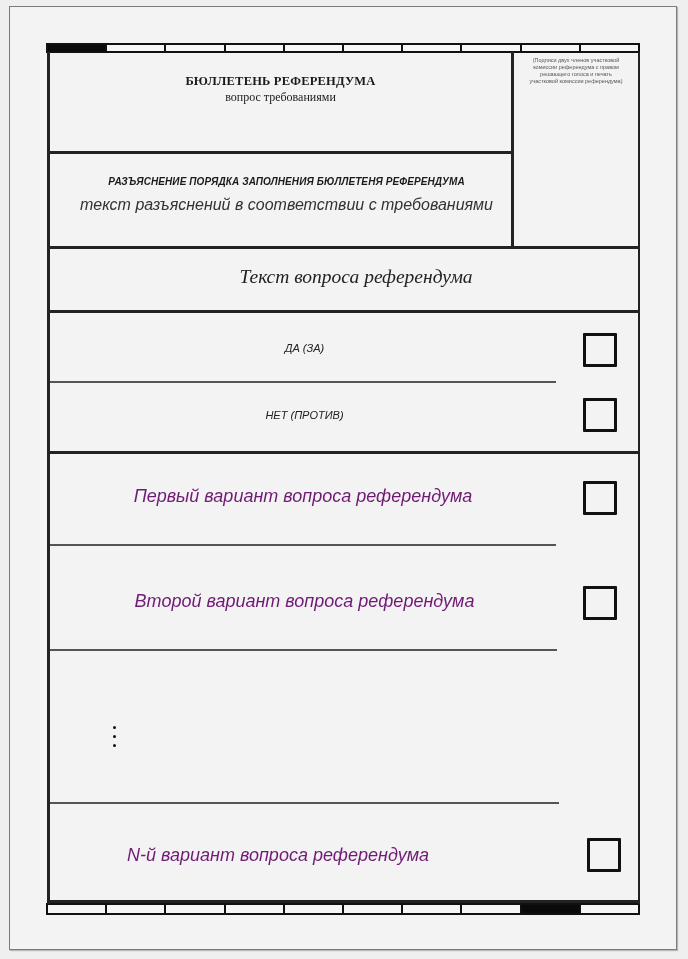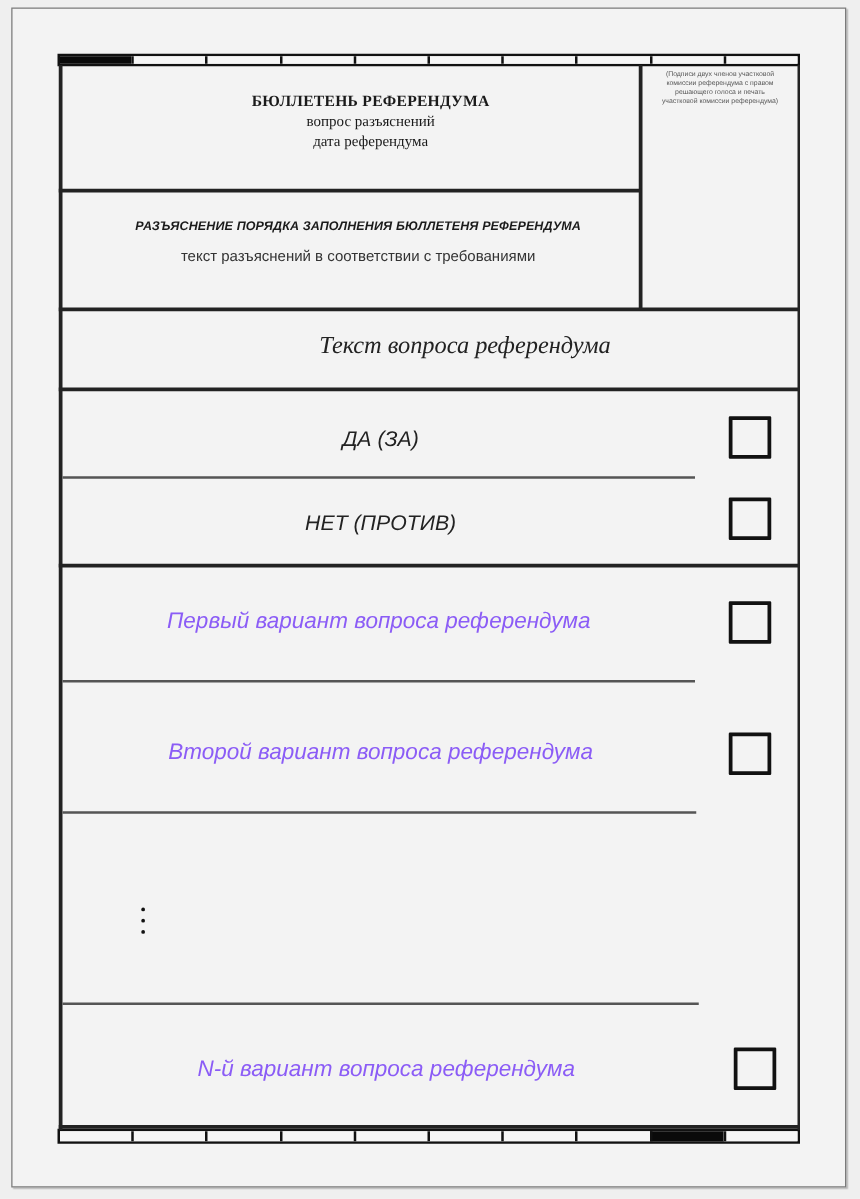--- a/index.html
+++ b/index.html
@@ -19,30 +19,30 @@
   .hline { position: absolute; background: #222; }
   .vline { position: absolute; background: #222; }
   .thin { background: #555; }
 
   .strip { position: absolute; height: 10px; display: flex; box-sizing: border-box; border: 2px solid #111; background:#f6f6f6; }
   .seg { flex: 1; border-left: 2px solid #111; background: #f6f6f6; }
   .seg:first-child { border-left: none; }
   .seg.black { background: #0a0a0a; }
 
   .center-text { position: absolute; text-align: center; }
-  .serif { font-family: "Liberation Serif", serif; padding-left: 16px; }
+  .serif { font-family: "Liberation Serif", serif; }
 
   .title { font-weight: bold; font-size: 12.5px; letter-spacing: 0.2px; }
   .sub { font-size: 12px; line-height: 16px; }
   .sig { font-size: 5.5px; line-height: 7px; color: #555; }
   .expl-h { font-weight: bold; font-style: italic; font-size: 10px; letter-spacing: 0.1px; }
-  .expl-t { font-size: 12px; line-height: 16px; color: #333; }
+  .expl-t { font-style: italic; font-size: 16px; line-height: 16px; color: #333; }
   .question { font-style: italic; font-size: 19.5px; color: #222; }
-  .yesno { font-style: italic; font-size: 17px; color: #222; text-align: center; }
-  .option { font-style: italic; font-size: 18px; color: #8b5cf6; }
+  .yesno { font-style: italic; font-size: 11px; color: #222; text-align: center; }
+  .option { font-style: italic; font-size: 18px; color: #701a75; }
 
   .checkbox {
     position: absolute; width: 34px; height: 34px;
     border: 3px solid #111; box-sizing: border-box; border-radius: 1px;
     background: #f3f3f3;
   }
   .dots { position: absolute; width: 4px; }
   .dot { width: 3px; height: 3px; background: #111; border-radius: 50%; margin-bottom: 6px; }
 </style>
 </head>
@@ -81,22 +81,21 @@
 <div class="hline" style="left:47px; top:900px; width:593px; height:3px;"></div>
 
 <div class="vline" style="left:511px; top:52px; width:3px; height:196px;"></div>
 <div class="hline" style="left:47px; top:151px; width:466px; height:3px;"></div>
 <div class="hline" style="left:47px; top:246px; width:593px; height:3px;"></div>
 <div class="hline" style="left:47px; top:310px; width:593px; height:3px;"></div>
 <div class="hline" style="left:47px; top:451px; width:593px; height:3px;"></div>
 
 <div class="center-text serif" style="left:50px; top:74px; width:461px;">
   <div class="title">БЮЛЛЕТЕНЬ РЕФЕРЕНДУМА</div>
-  <div class="sub">вопрос разъяснений</div>
-  <div class="sub">дата референдума</div>
+  <div class="sub">вопрос требованиями</div>
 </div>
 
 <div class="center-text sig" style="left:514px; top:57px; width:124px;">
   <div>(Подписи двух членов участковой</div>
   <div>комиссии референдума с правом</div>
   <div>решающего голоса и печать</div>
   <div>участковой комиссии референдума)</div>
 </div>
 
 <div class="center-text" style="left:56px; top:176px; width:461px;">
@@ -121,14 +120,14 @@
 <div class="checkbox" style="left:583px; top:586px;"></div>
 <div class="hline thin" style="left:50px; top:649px; width:507px; height:2px;"></div>
 
 <div class="dots" style="left:113px; top:726px;">
   <div class="dot"></div>
     <div class="dot"></div>
     <div class="dot"></div>
 </div>
 <div class="hline thin" style="left:50px; top:802px; width:509px; height:2px;"></div>
 
-<div class="center-text option" style="left:64px; top:845px; width:490px;">N-й вариант вопроса референдума</div>
+<div class="center-text option" style="left:33px; top:845px; width:490px;">N-й вариант вопроса референдума</div>
 <div class="checkbox" style="left:587px; top:838px;"></div>
 
 </body></html>

